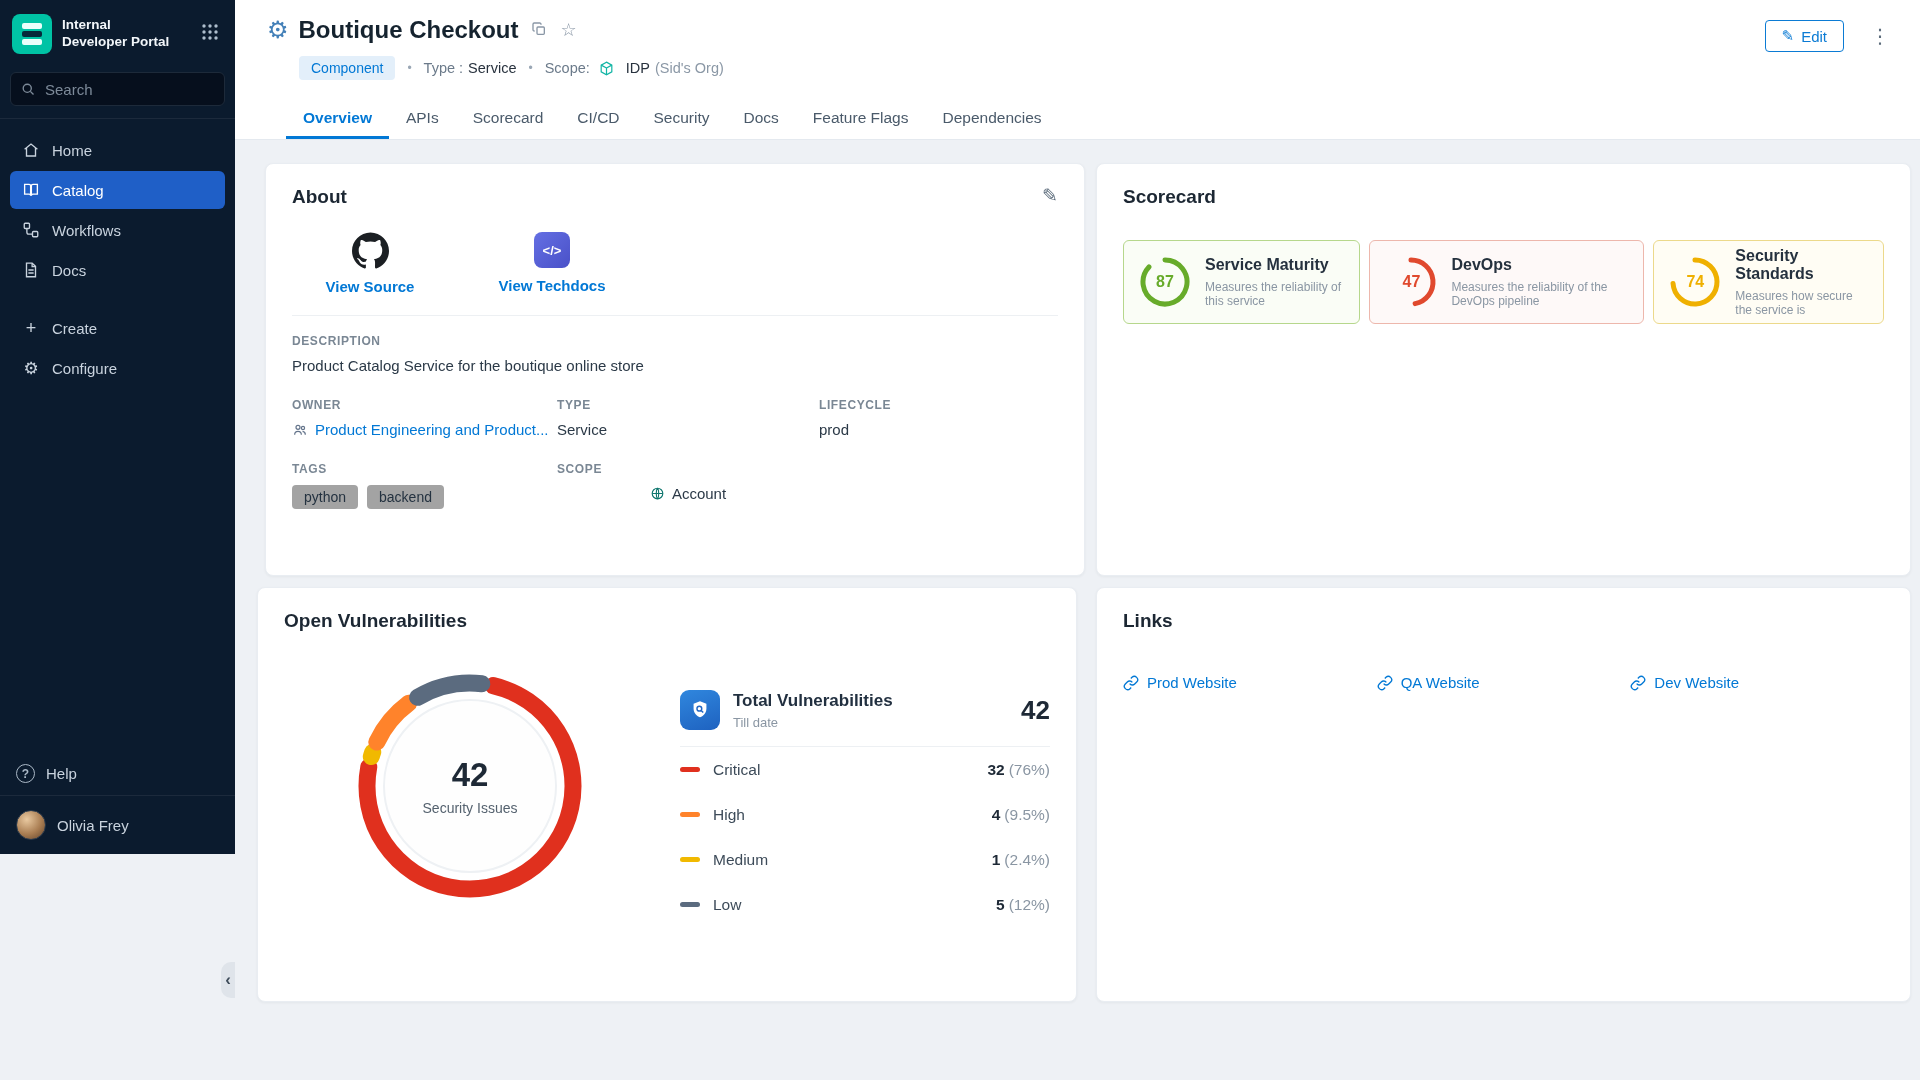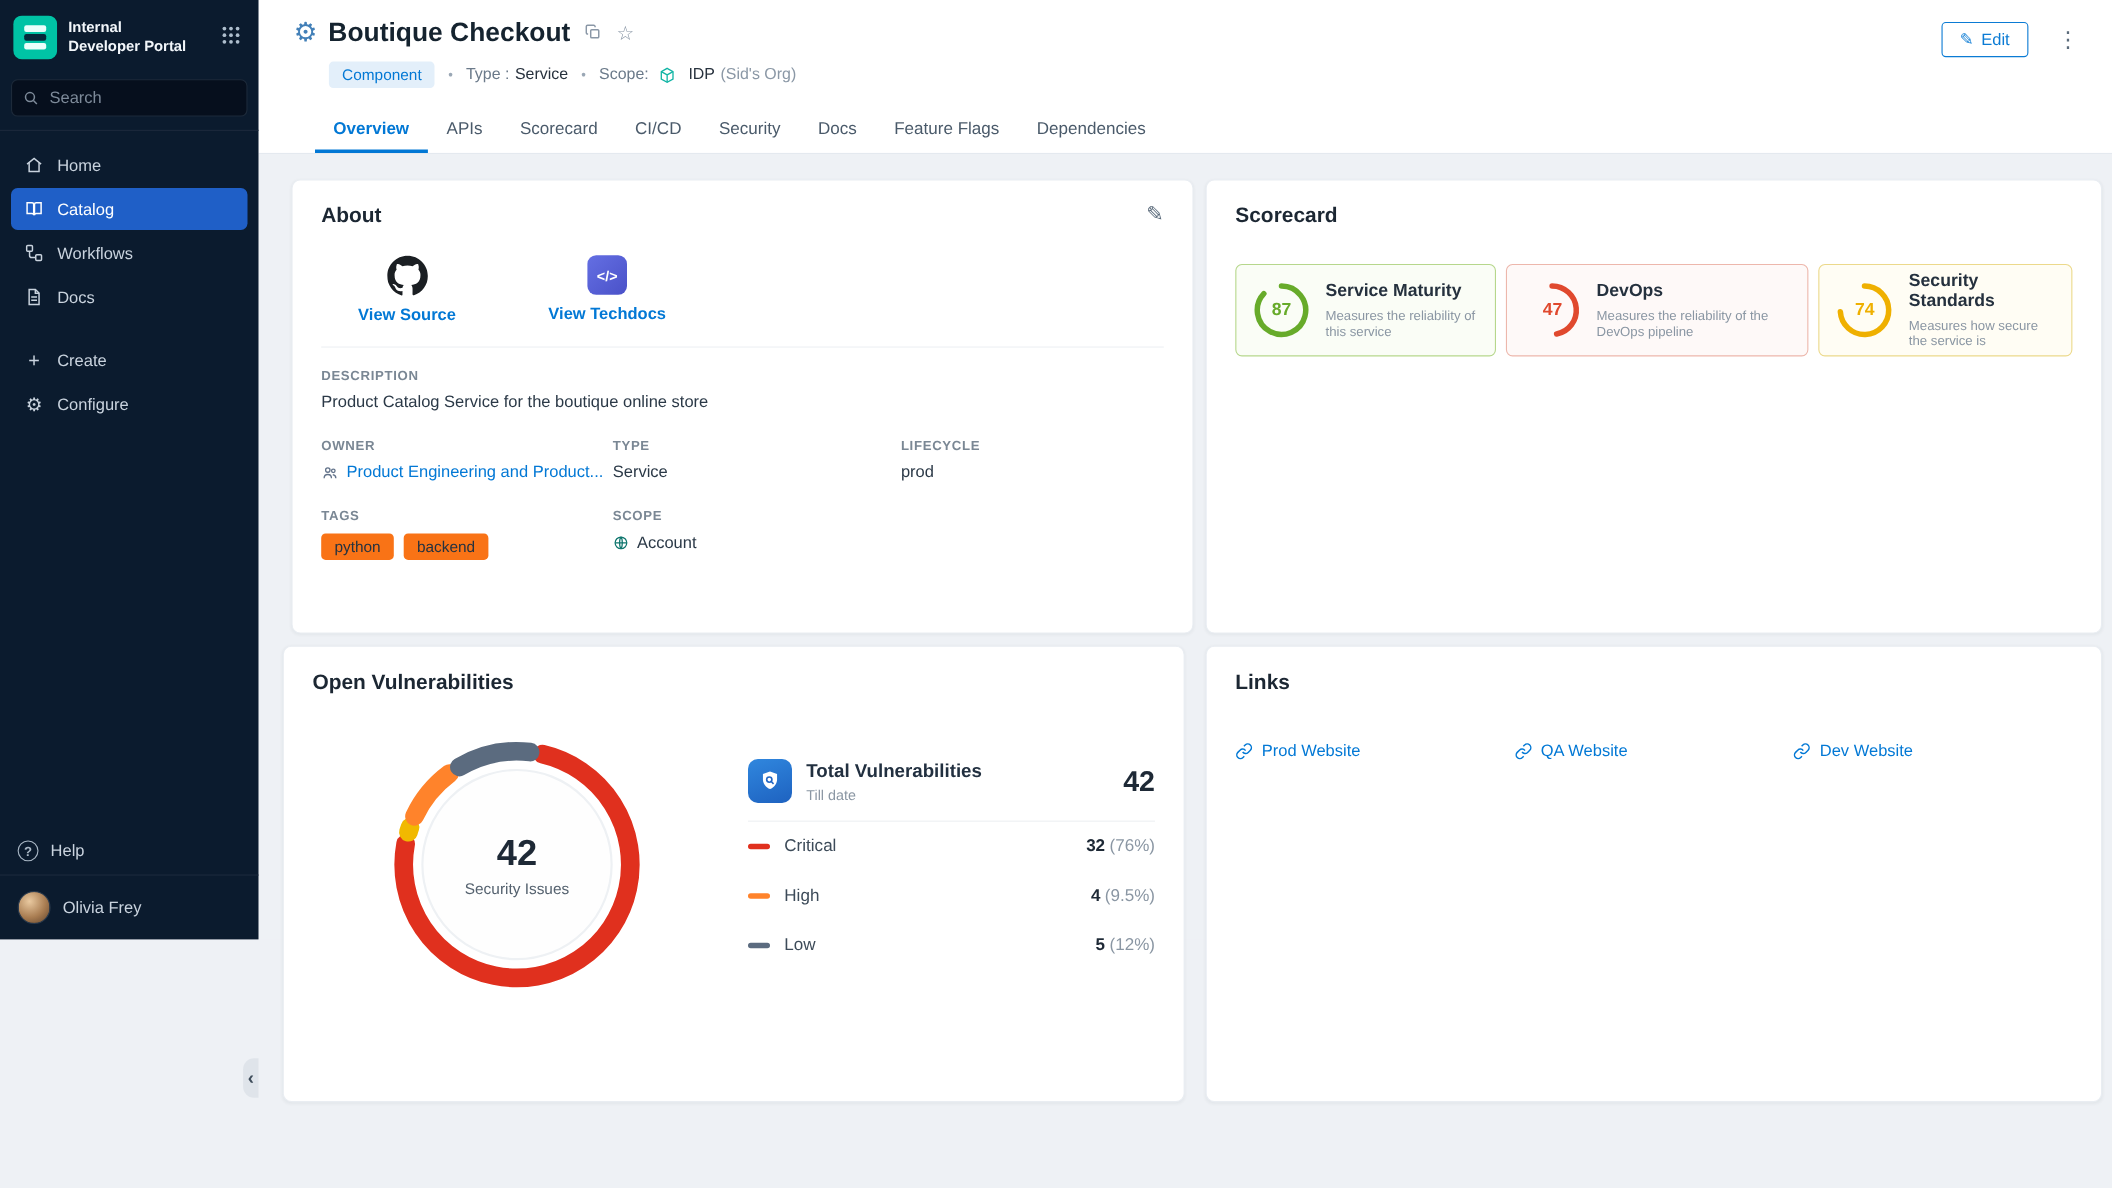--- a/index.html
+++ b/index.html
@@ -63,22 +63,22 @@
   .source-link .lbl{color:#0278d5;font-size:15px;font-weight:600;}
   .techdocs-ico{width:36px;height:36px;border-radius:8px;background:linear-gradient(135deg,#646fe3,#4a51c8);display:flex;align-items:center;justify-content:center;color:#fff;font-size:13px;font-weight:700;}
   .about-div{border-top:1px solid #edf0f3;margin:20px 26px 0 26px;}
   .about-body{padding:18px 26px 0 26px;}
   .field-label{font-size:12px;letter-spacing:.6px;color:#7a8794;font-weight:700;margin-bottom:9px;}
   .field-value{font-size:15px;color:#2b3947;}
   .grid-row{display:flex;margin-top:24px;}
   .col-1{width:265px;}.col-2{width:262px;}.col-3{flex:1;}
   .owner-link{display:flex;align-items:flex-end;gap:7px;color:#0278d5;font-size:15px;}
   .tag-list{display:flex;gap:9px;}
-  .tag-pill{background:#f97316;border-radius:4px;padding:4px 12px;font-size:14px;color:#243240;}
-  .scope-val{display:flex;align-items:center;gap:7px;font-size:15px;color:#2b3947;}
+  .tag-pill{background:#a3a3a3;border-radius:4px;padding:4px 12px;font-size:14px;color:#243240;}
+  .scope-val{display:flex;align-items:center;gap:7px;font-size:15px;color:#2b3947;justify-content:center;}
 
   .card.scorecard{left:861px;top:23px;width:815px;height:413px;}
   .sc-body{display:flex;padding:0 26px;}
   .sc-left{width:400px;display:flex;flex-direction:column;align-items:center;}
   .overall-label{margin-top:24px;font-size:21px;font-weight:700;color:#20303e;}
   .donut-wrap{position:relative;width:230px;height:230px;margin-top:14px;}
   .overall-num{position:absolute;inset:0;display:flex;align-items:center;justify-content:center;font-size:62px;font-weight:700;color:#72a41f;}
   .sc-right{flex:1;display:flex;flex-direction:row;gap:9px;margin-top:32px;}
   .score-item{display:flex;align-items:center;gap:13px;border:1px solid #ddd;border-radius:6px;padding:10px 14px;height:84px;background:#fff;}
   .score-ring{position:relative;width:54px;height:54px;flex:none;}
@@ -431,20 +431,25 @@
               <span class="dash" data-interactable="false" style="background: rgb(224, 48, 30);"></span>
               <span class="vlabel" data-interactable="false">Critical</span>
               <span class="vright"><span class="vcount" data-interactable="false">32</span><span class="vpct" data-interactable="false">(76%)</span></span>
             </div>
             <div class="vrow" data-interactable="false">
               <span class="dash" data-interactable="false" style="background: rgb(255, 131, 43);"></span>
               <span class="vlabel" data-interactable="false">High</span>
               <span class="vright"><span class="vcount" data-interactable="false">4</span><span class="vpct" data-interactable="false">(9.5%)</span></span>
             </div>
             <div class="vrow" data-interactable="false">
+              <span class="dash" data-interactable="false" style="background: rgb(241, 185, 0);"></span>
+              <span class="vlabel" data-interactable="false">Medium</span>
+              <span class="vright"><span class="vcount" data-interactable="false">1</span><span class="vpct" data-interactable="false">(2.4%)</span></span>
+            </div>
+            <div class="vrow" data-interactable="false">
               <span class="dash" data-interactable="false" style="background: rgb(91, 107, 127);"></span>
               <span class="vlabel" data-interactable="false">Low</span>
               <span class="vright"><span class="vcount" data-interactable="false">5</span><span class="vpct" data-interactable="false">(12%)</span></span>
             </div>
           </div>
         </div>
       </section>
 
       <section class="card linkscard" data-interactable="false">
         <div class="card-head">

